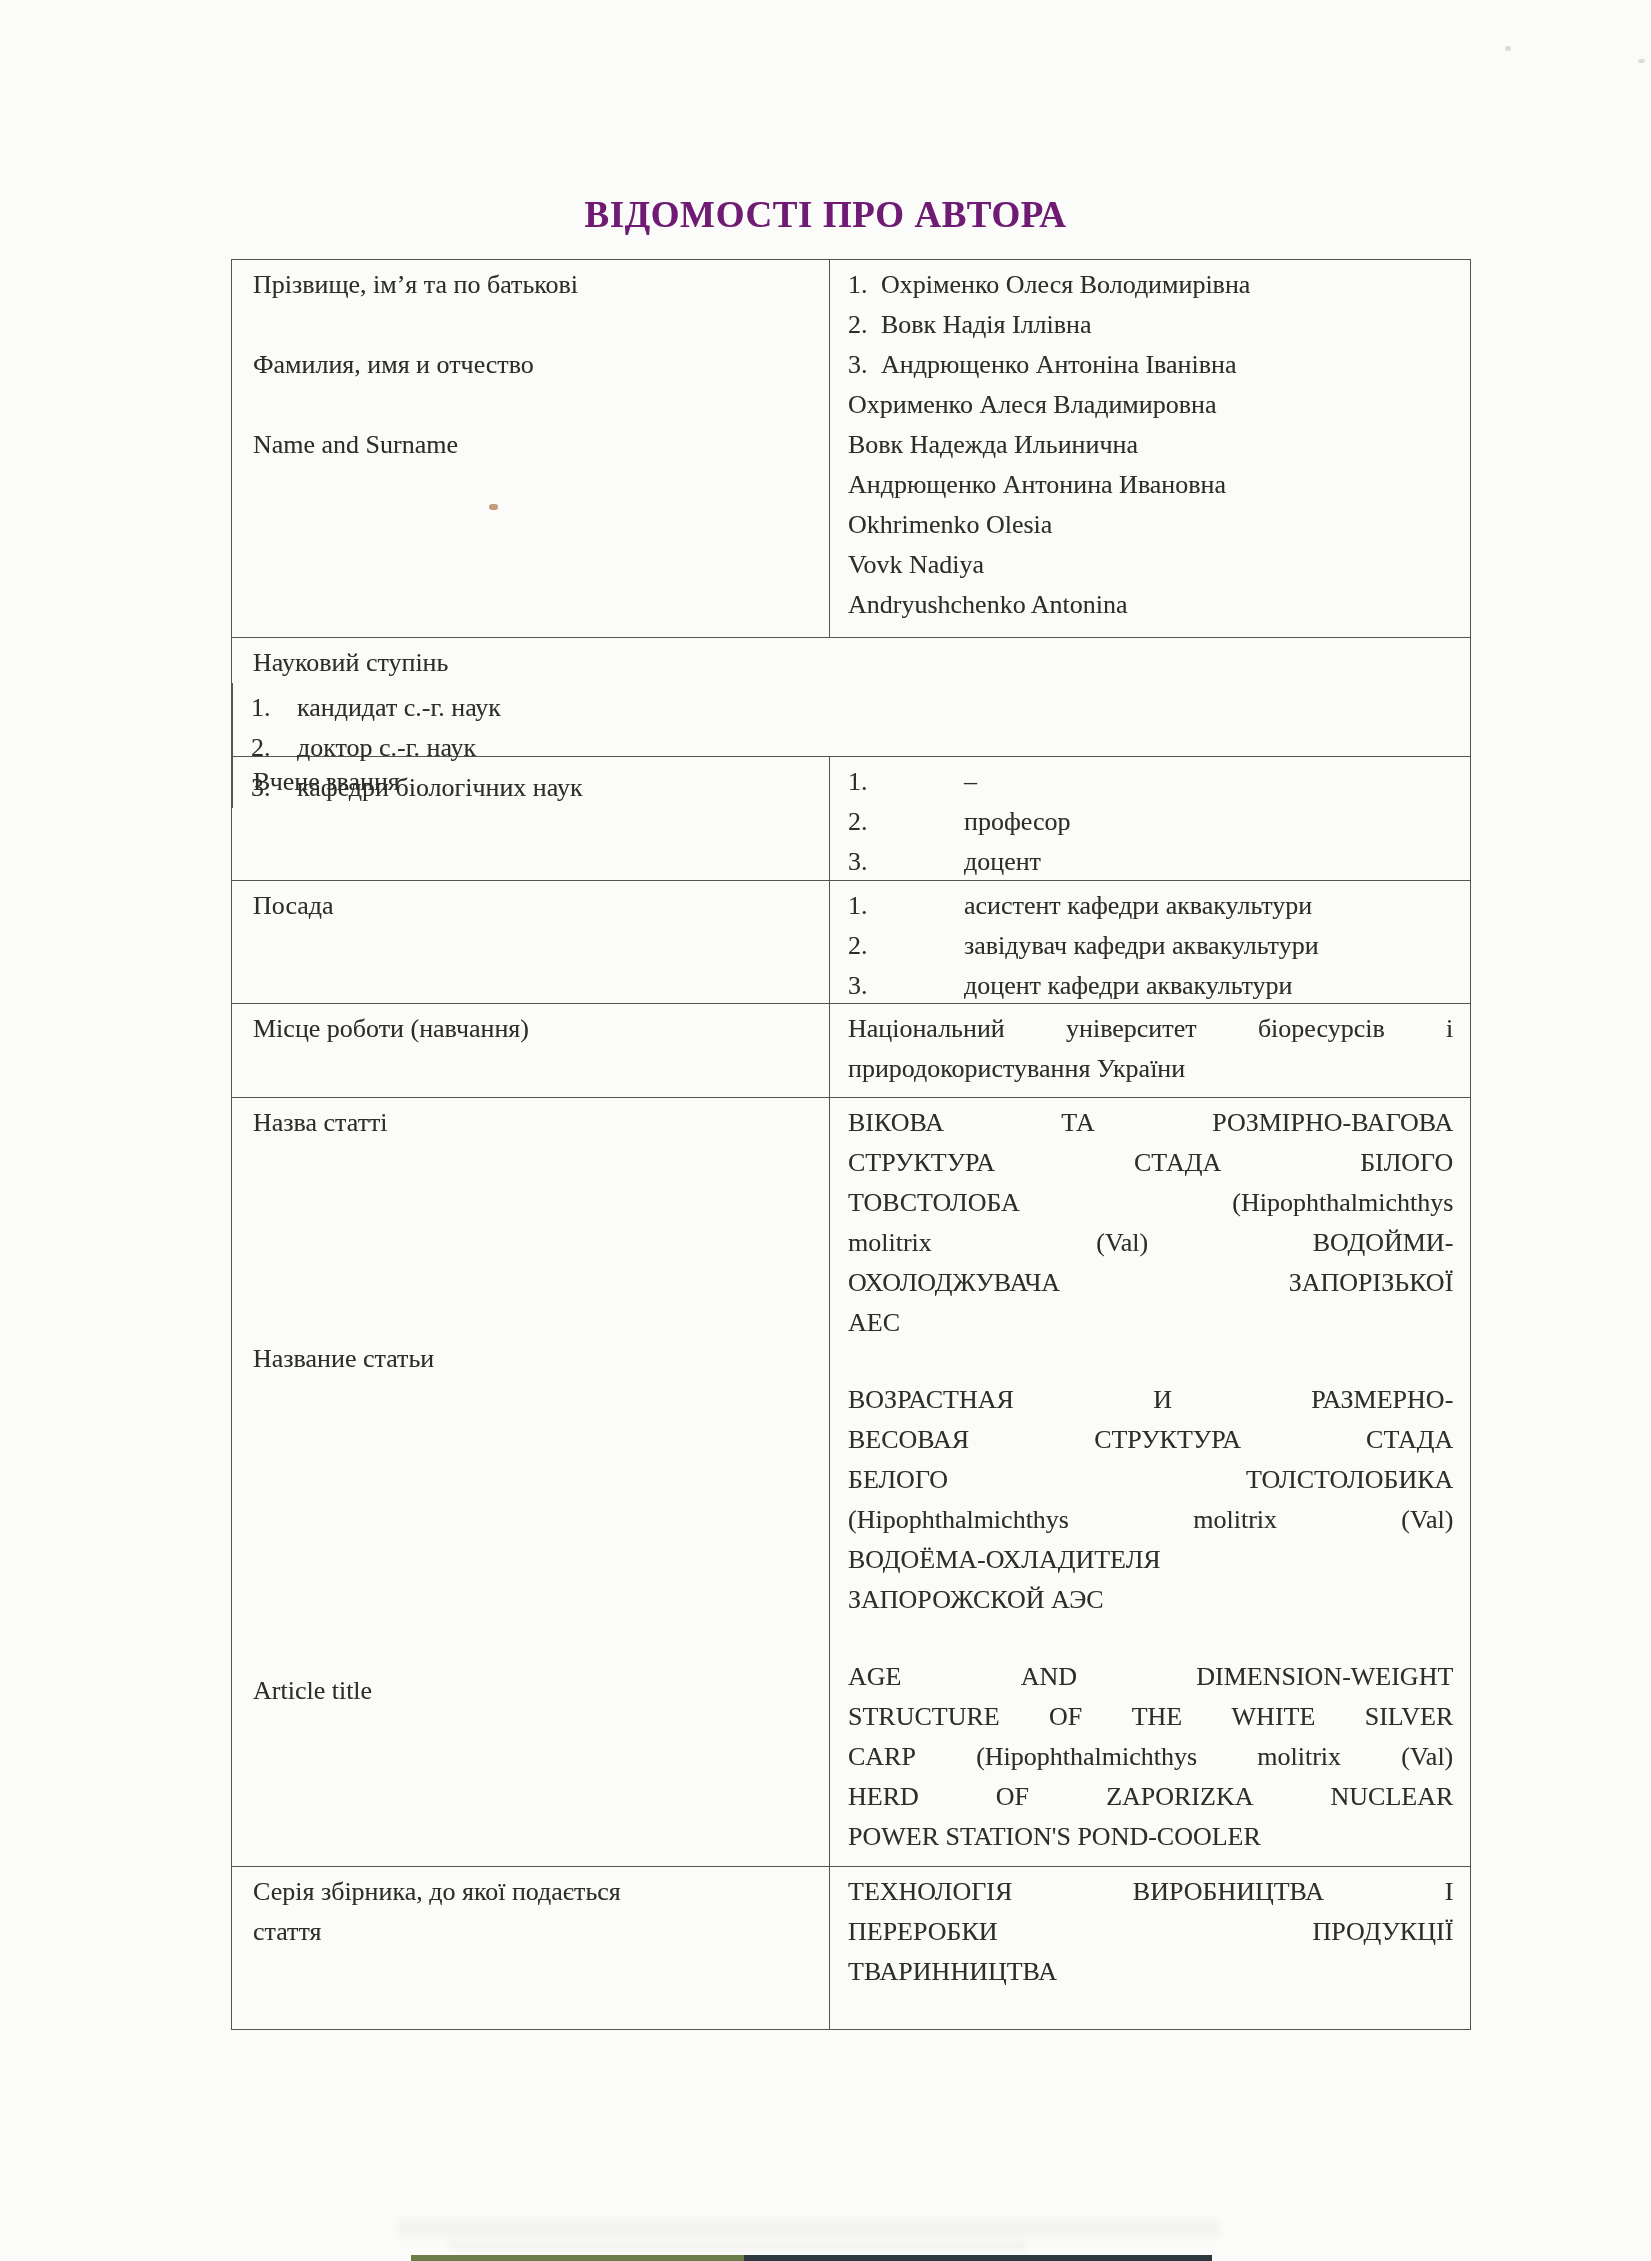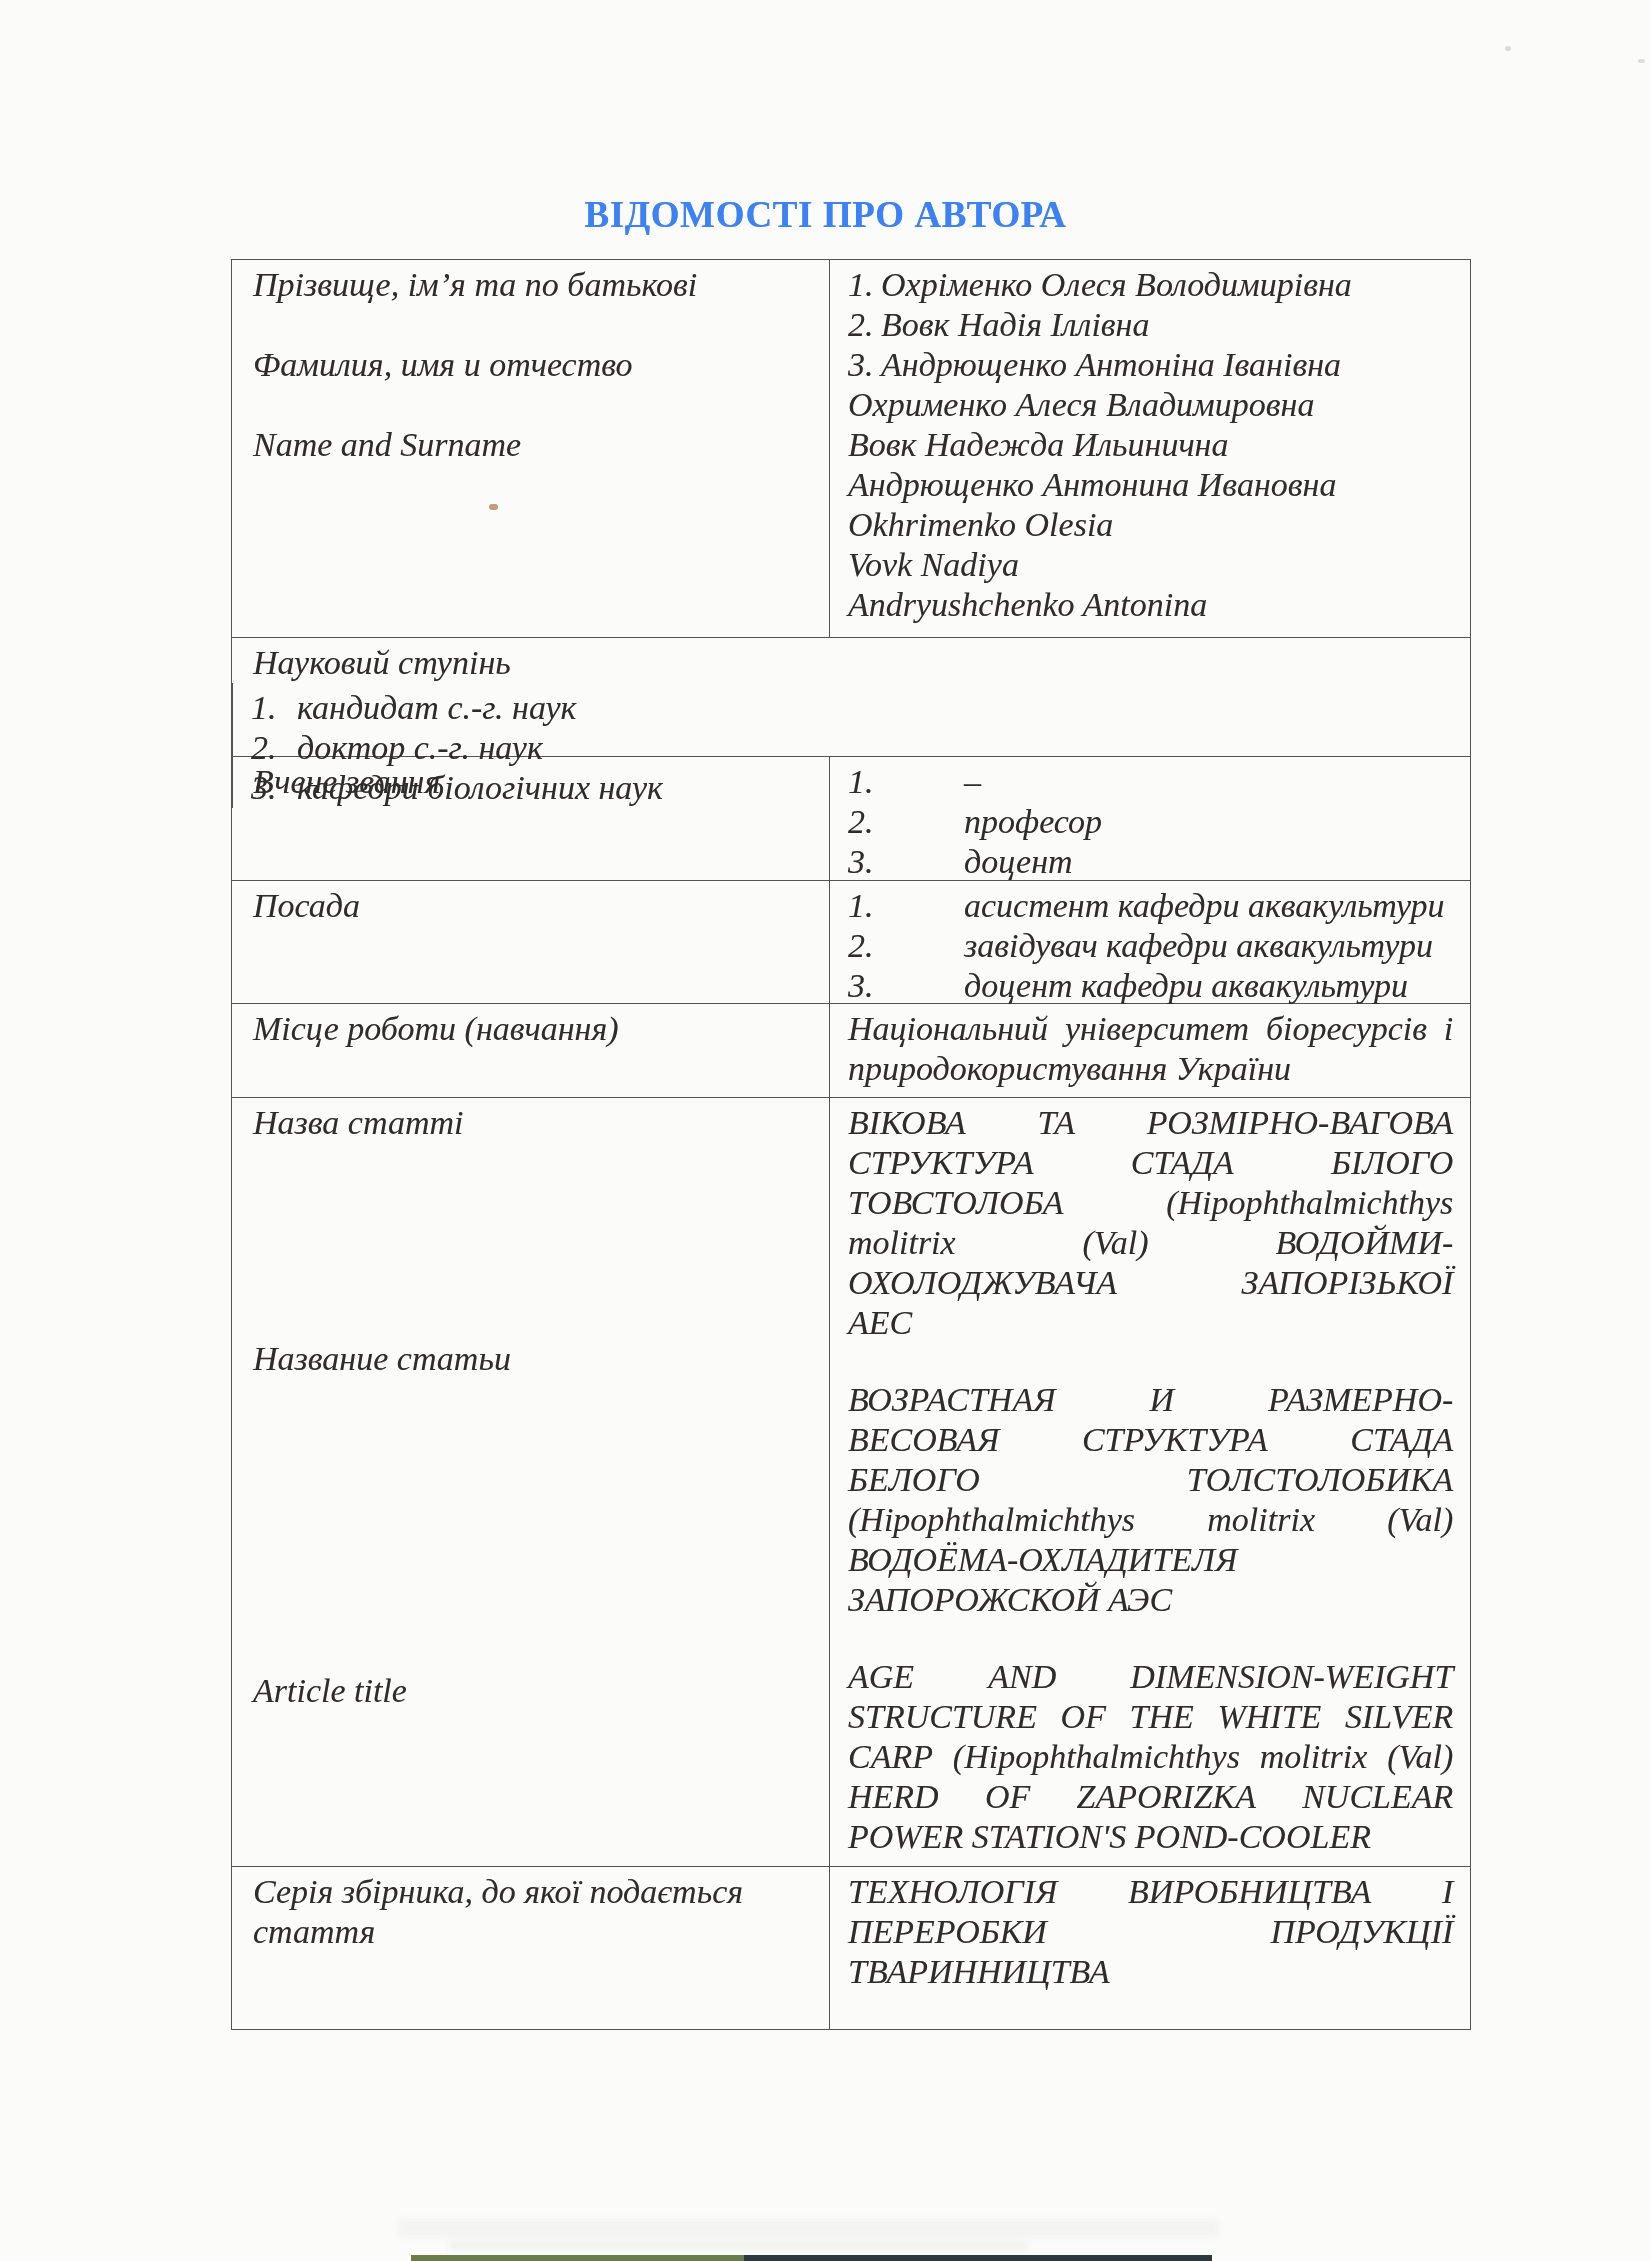--- a/index.html
+++ b/index.html
@@ -10,21 +10,21 @@
     color:#2f2d2b;
     position:relative;
     overflow:hidden;
   }
   .sheet{position:absolute;inset:0;background:#fbfbf9;}
   .doc-title{
     position:absolute;left:0;top:193px;width:1651px;
     text-align:center;
     font-size:37px;font-weight:bold;
     letter-spacing:0.6px;
-    color:#3b82f6;
+    color:#701a75;
     text-shadow:0 0 0.6px rgba(40,38,35,.35);
   }
   .author-table{
     position:absolute;left:231px;top:259px;width:1240px;
     border:1.9px solid #55534f;
     box-sizing:border-box;
     display:flex;flex-direction:column;
     background:transparent;
   }
   .row{display:flex;box-sizing:border-box;}
@@ -33,24 +33,23 @@
   .label-cell{
     width:597px;flex:none;
     padding:5.1px 11.6px 0 21px;
   }
   .value-cell{
     flex:1;border-left:1.9px solid #55534f;
     padding:5.1px 16.7px 0 18px;
   }
   .line{
     height:40px;line-height:40px;
-    font-size:34px;
+    font-size:26px;
     white-space:nowrap;
     text-shadow:0 0 0.6px rgba(40,38,35,.28);
-    font-style:italic;
   }
   .nline{display:flex;}
   .nline .num{flex:none;}
   .nline .txt{flex:none;text-align:center;}
   .jline{display:flex;justify-content:space-between;}
   .jline span{flex:none;}
   .spacer{width:100%;}
   .artifact{position:absolute;}
 </style>
 </head>

